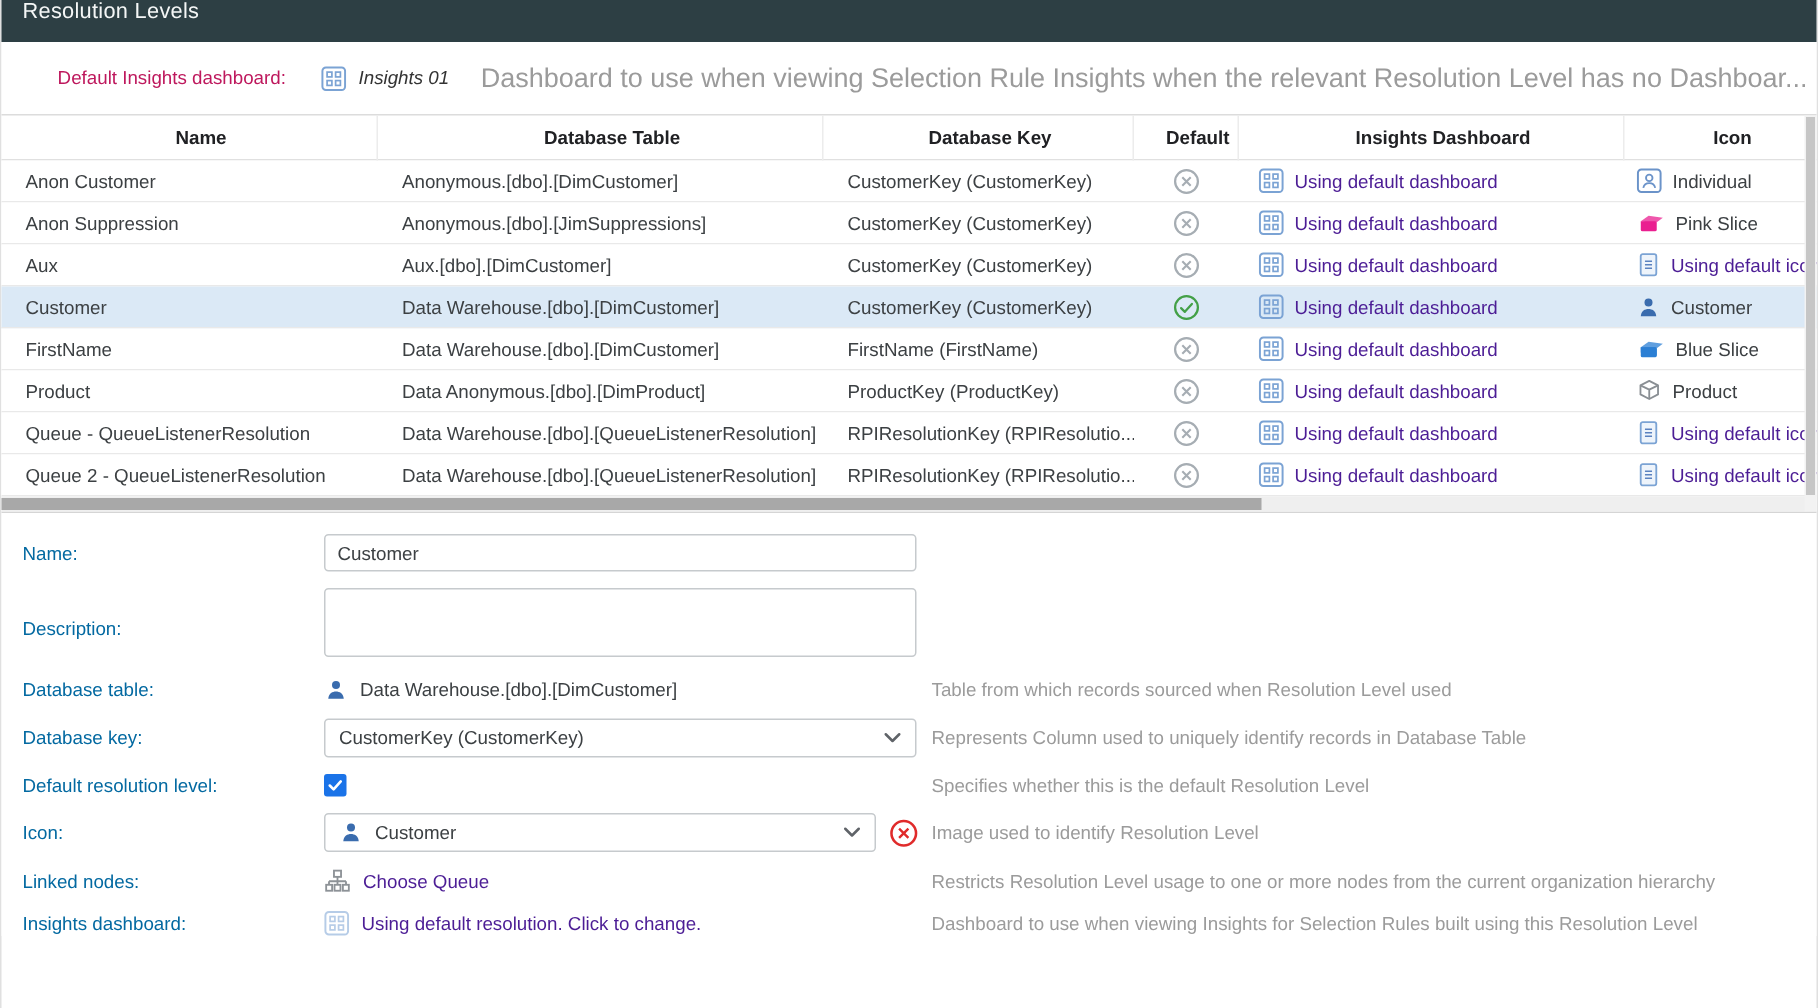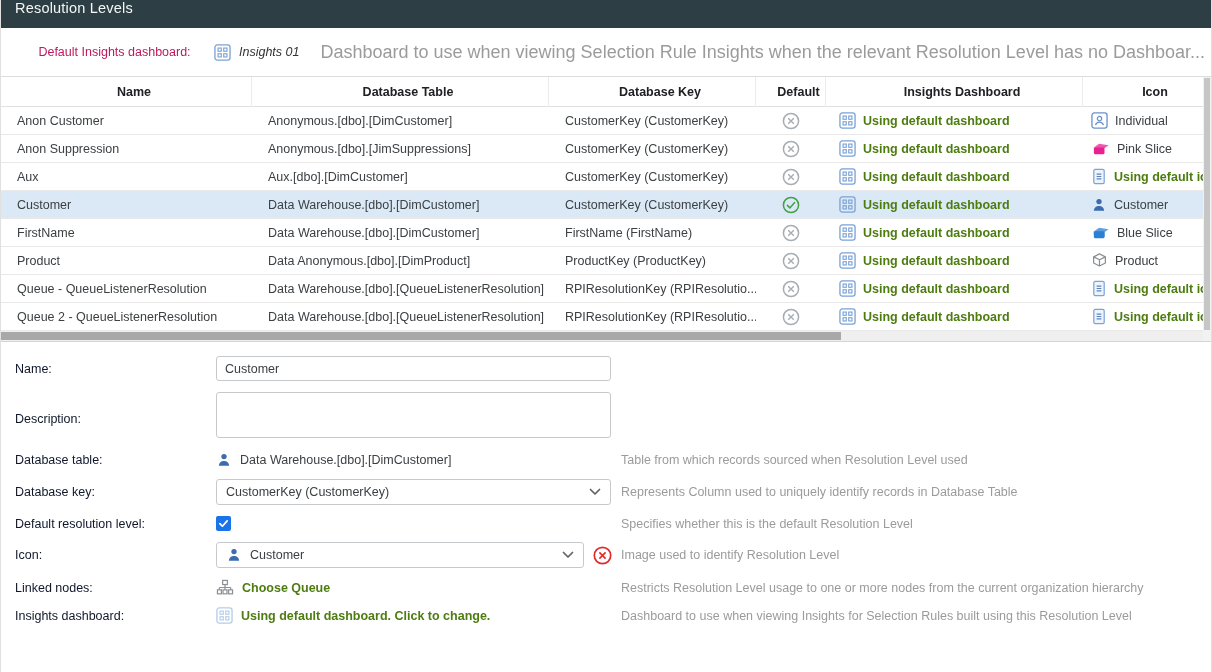--- a/index.html
+++ b/index.html
@@ -30,34 +30,34 @@
   .thead, .trow { display:grid; grid-template-columns: 251px 297px 207px 70px 257px auto; align-items:center; }
   .thead { height:30px; font-weight:bold; color:#202124; border-bottom:1px solid #e0e0e0; }
   .thead .hcell { padding-left:16px; height:30px; line-height:30px; border-right:1px solid #ececec; overflow:hidden; white-space:nowrap; }
   .thead .hcell:last-child { border-right:none; }
   .trow { height:28px; border-bottom:1px solid #e9e9e9; background:#fff; }
   .trow.selected { background: var(--selected-row,#dbe9f6); }
   .cell { padding-left:16px; overflow:hidden; white-space:nowrap; text-overflow:clip; display:flex; align-items:center; }
   .cell.center { padding-left:0; justify-content:center; }
   .cell.withicon { padding-left:13px; gap:7px; }
   .cell.iconcell { padding-left:8px; gap:7px; }
-  .gray { color:#4d7c0f;font-weight:bold; }
+  .gray { color:#4c1d95; }
   .ic { display:inline-flex; align-items:center; flex:none; }
 
   
   .hscroll { height:10px; background:#efefef; position:relative; width:1204px; }
   .hscroll .thumb { position:absolute; left:0; top:1px; height:8px; width:840px; background:#a8a8a8; }
   .vscroll { position:absolute; right:0; top:0; width:8px; height:100%; background:#f2f2f2; }
   .vscroll .thumb { position:absolute; top:1px; left:1px; width:6px; height:calc(100% - 12px); background:#c6c6c6; }
 
   
   .details { padding:14px 0 0 14px; background:#fff; }
   .details-title { color:#35616d; font-size:14px; margin-bottom:12px; letter-spacing:.2px; }
   .frow { display:grid; grid-template-columns: 201px 405px auto; align-items:center; padding:0; margin-bottom:11px; }
-  .frow .flabel { color:#0f172a; align-self:center; }
+  .frow .flabel { color:#0369a1; align-self:center; }
   .frow .fhint { color:#9b9b9b; white-space:nowrap; overflow:hidden; }
   .frow.top { align-items:flex-start; }
   .frow.top .flabel { padding-top:4px; }
 
   .tinput { width:395px; height:25px; border:1px solid #c6cacd; border-radius:3px; padding:0 8px; font-size:12.5px; font-family:inherit; color:#3c4043; outline:none; }
   .tarea { width:395px; height:46px; border:1px solid #c6cacd; border-radius:3px; padding:4px 8px; font-size:12.5px; font-family:inherit; resize:none; outline:none; }
   .selectbox { width:395px; height:26px; border:1px solid #c6cacd; border-radius:3px; padding:0 9px; display:flex; align-items:center; gap:8px; background:#fff; cursor:default; }
   .selectbox .sval { flex:1; overflow:hidden; white-space:nowrap; }
   .selectbox.w-icon { width:368px; }
   .ctrl-inline { display:flex; align-items:center; gap:8px; }
@@ -488,18 +488,18 @@
       <span class="staticval">
         <span class="ic faded">
             <svg width="17" height="17" viewBox="0 0 18 18">
               <rect x="1" y="1" width="16" height="16" rx="2.5" fill="none" stroke="#7ba3d4" stroke-width="1.4"></rect>
               <rect x="4.3" y="4.3" width="3.4" height="3.4" fill="none" stroke="#7ba3d4" stroke-width="1.2"></rect>
               <rect x="4.3" y="10.3" width="3.4" height="3.4" fill="none" stroke="#7ba3d4" stroke-width="1.2"></rect>
               <rect x="10.3" y="4.3" width="3.4" height="3.4" fill="none" stroke="#7ba3d4" stroke-width="1.2"></rect>
               <rect x="10.3" y="10.3" width="3.4" height="3.4" fill="none" stroke="#7ba3d4" stroke-width="1.2"></rect>
             </svg>
           </span>
-        <span class="gray">Using default dashboard. Click to change.</span>
+        <span class="gray">Using default resolution. Click to change.</span>
       </span>
       <span class="fhint">Dashboard to use when viewing Insights for Selection Rules built using this Resolution Level</span>
     </div>
   </div>
 </div>
 
 </body></html>

